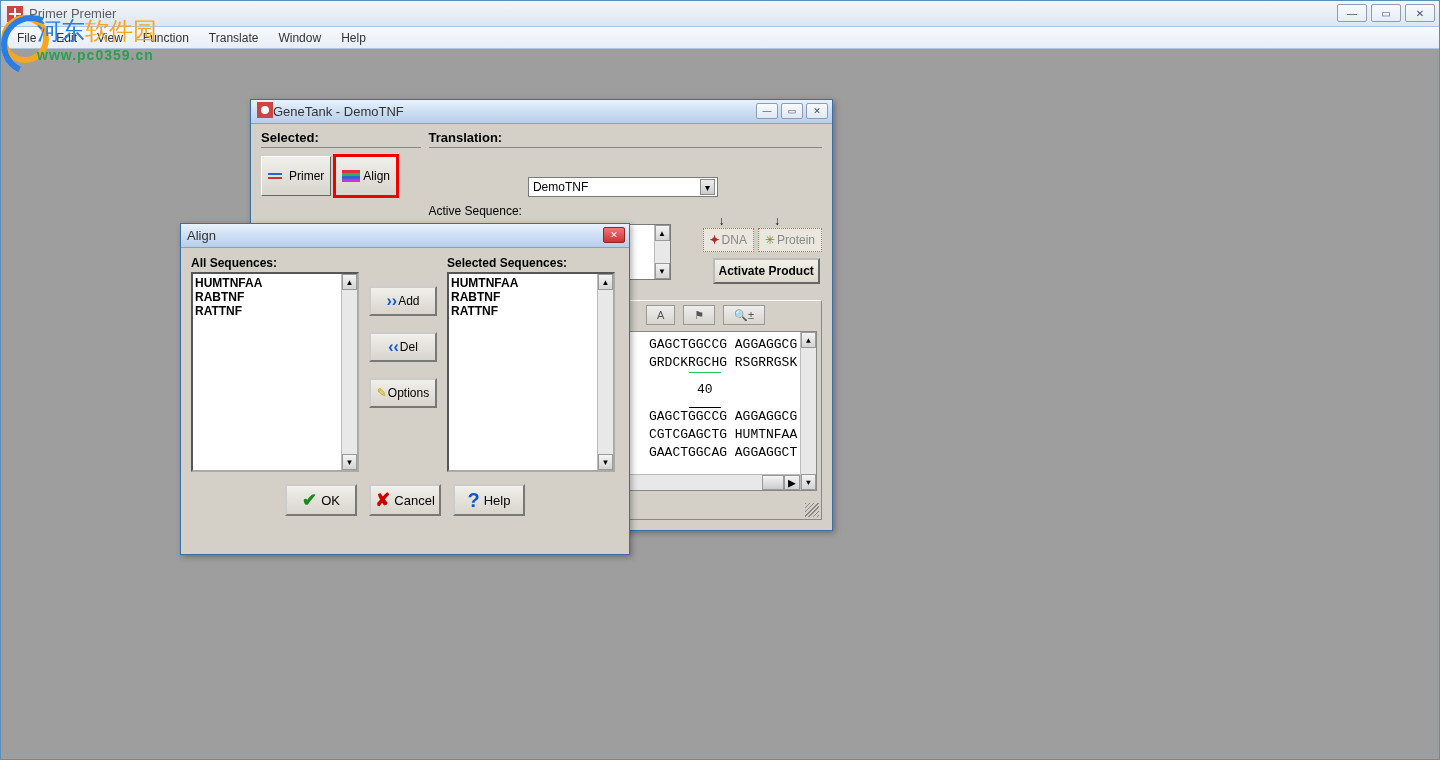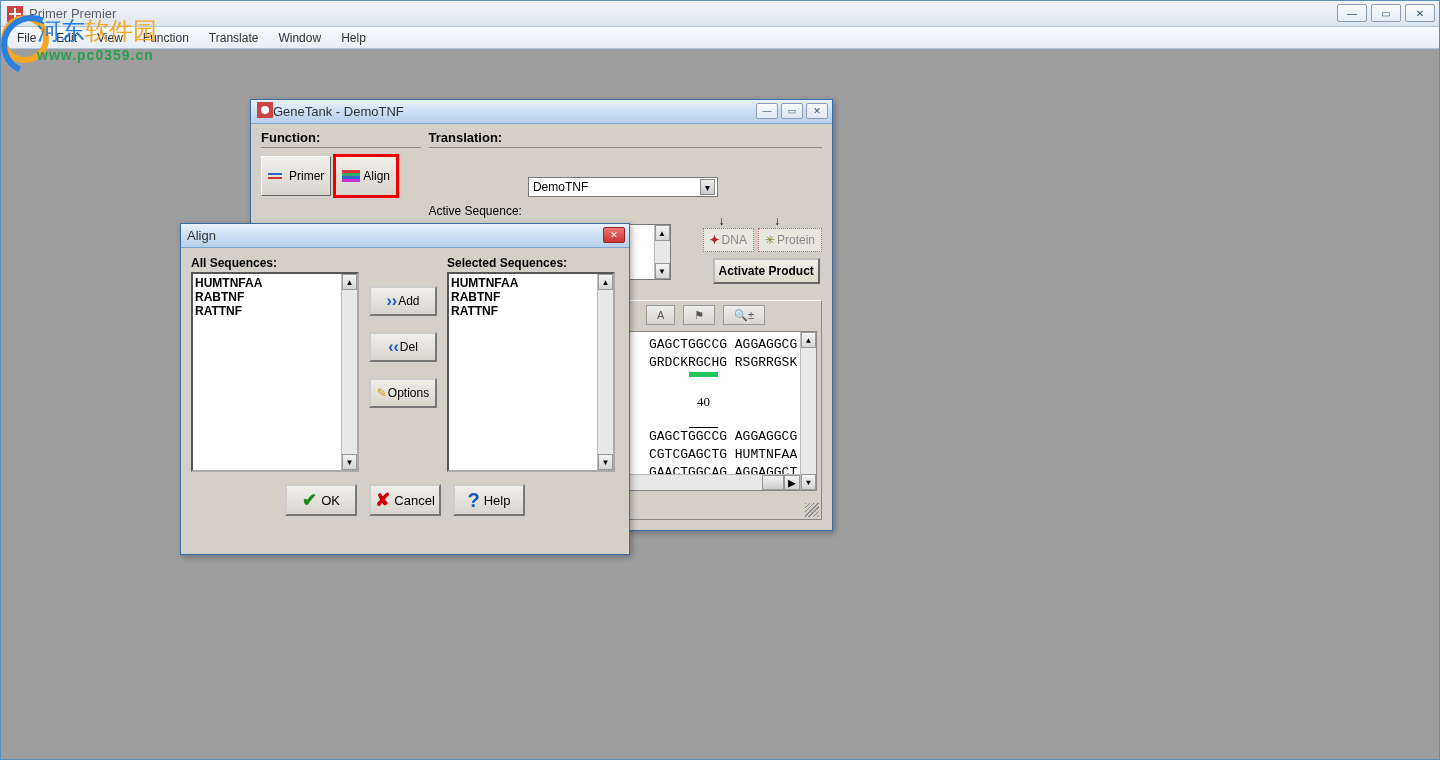--- a/index.html
+++ b/index.html
@@ -185,21 +185,21 @@
   border:1px solid #999;background:linear-gradient(#eee,#d8d5cd);
   padding:1px 10px;font-size:11px;color:#555;height:20px;display:flex;align-items:center;
 }
 .seq-area{
   background:#fff;border:1px solid #888;
   height:160px;position:relative;
   font-family:"Courier New",monospace;font-size:13px;
   overflow:hidden;
 }
 .seq-area .seq-content{padding:4px 4px 4px 382px;line-height:18px;}
-.seq-area .row-num{border-top:5px solid #22c55e;border-bottom:1px solid #000;padding:16px 8px;display:inline-block;font-family:Liberation Serif, serif;}
+.seq-area .row-num{border-top:1px solid #22c55e;border-bottom:1px solid #000;padding:8px 8px;display:inline-block;}
 .seq-area .vscroll{
   position:absolute;right:0;top:0;width:16px;height:100%;
   background:#e8e8e8;border-left:1px solid #bbb;
   display:flex;flex-direction:column;justify-content:space-between;
 }
 .seq-area .vscroll .sbtn{height:16px;background:linear-gradient(#f4f4f4,#d4d4d4);border:1px solid #999;font-size:8px;display:flex;align-items:center;justify-content:center;}
 .seq-area .hscroll{
   position:absolute;left:0;bottom:0;right:16px;height:16px;
   background:#e8e8e8;border-top:1px solid #bbb;
   display:flex;justify-content:space-between;
@@ -305,21 +305,21 @@
       <span class="title-text">GeneTank - DemoTNF</span>
       <div class="child-controls">
         <div class="child-btn">—</div>
         <div class="child-btn">▭</div>
         <div class="child-btn">✕</div>
       </div>
     </div>
     <div class="gt-body">
       <div class="gt-top">
         <div class="gt-function">
-          <span class="gt-section-label">Function:</span>
+          <span class="gt-section-label">Selected:</span>
           <div class="gt-hr"></div>
           <div class="func-row">
             <button class="btn3d func-btn">
               <span class="icon-primer"></span>
               <span>Primer</span>
             </button>
             <button class="btn3d func-btn highlight-red">
               <span class="icon-align"></span>
               <span>Align</span>
             </button>

